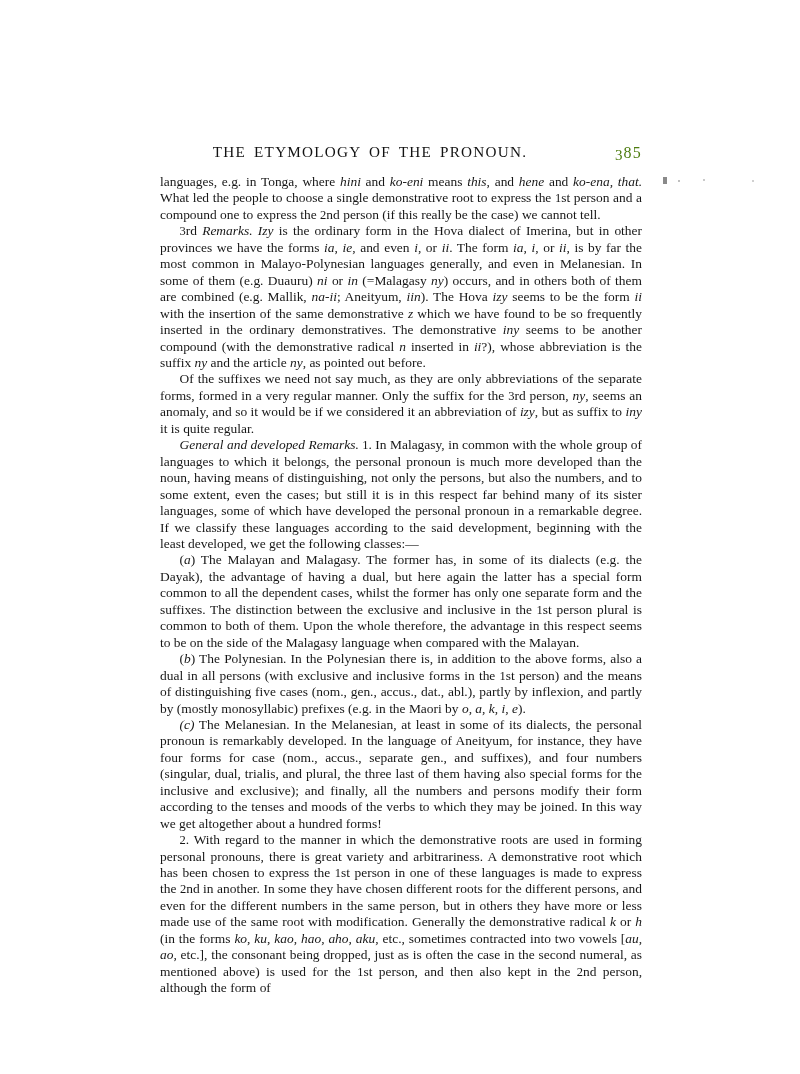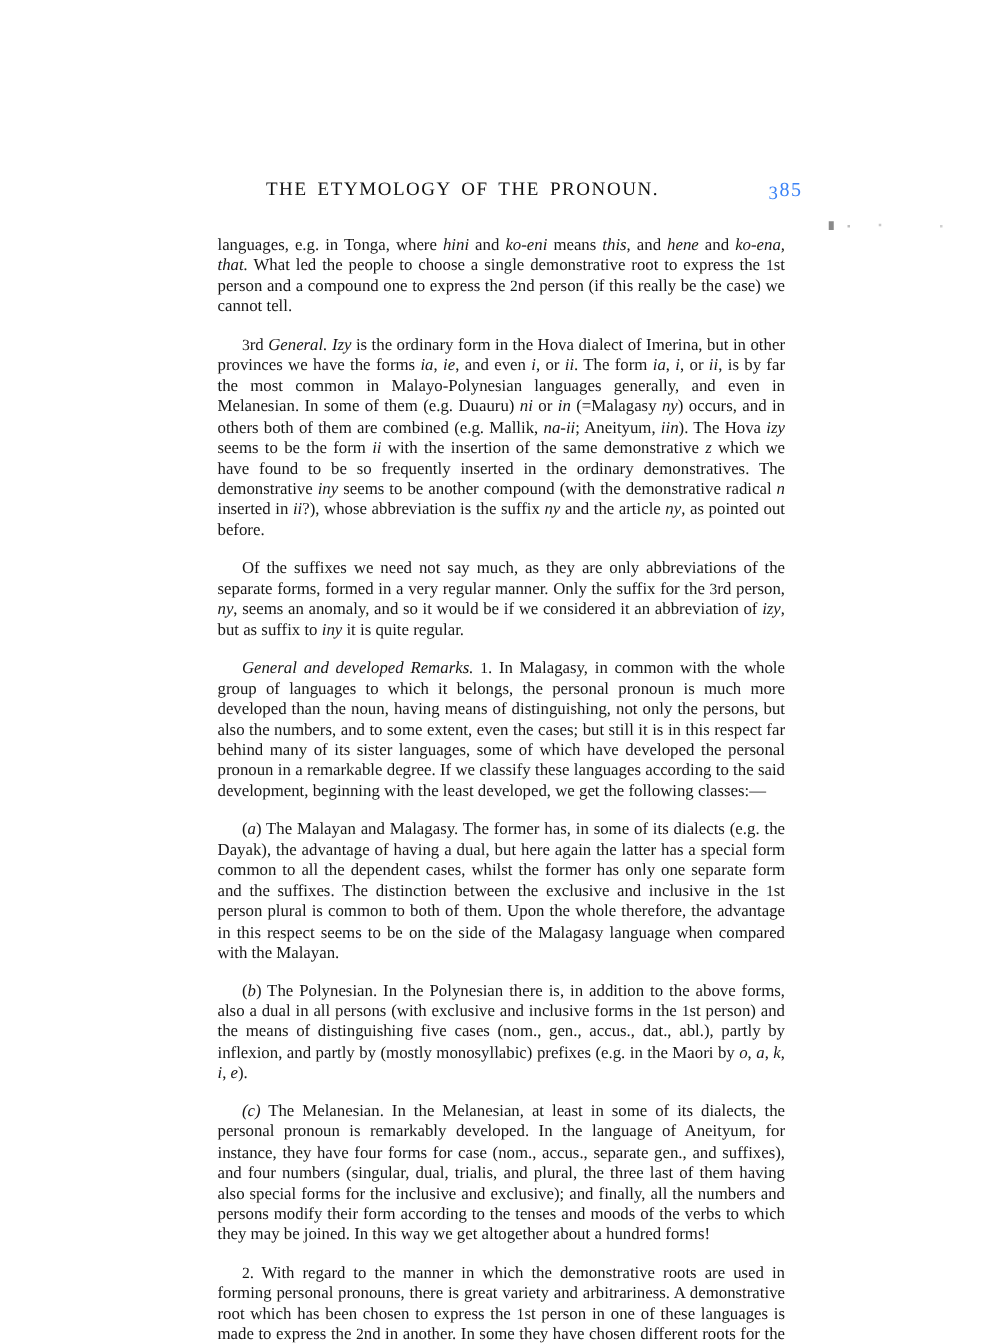--- a/index.html
+++ b/index.html
@@ -45,39 +45,39 @@
     word-spacing: 3px;
     white-space: nowrap;
     color: #121212;
   }
   .rh-folio {
     position: absolute;
     right: 0;
     top: 1px;
     font-size: 16px;
     letter-spacing: 1.2px;
-    color: #3b82f6;
+    color: #4d7c0f;
     text-align: right;
   }
   .rh-folio .lowered {
     position: relative;
     top: 2px;
     font-size: 15px;
   }
 
   
   .textblock {
     position: absolute;
     left: 160px;
     top: 174px;
     width: 482px;
   }
 
   p.para {
-    margin: 14px;
+    margin: 0;
     padding: 0;
     font-size: 13.45px;
     line-height: 16.45px;
     text-align: justify;
     text-justify: inter-word;
     color: #161616;
     hyphens: none;
     -webkit-hyphens: none;
   }
   p.para.indent {
@@ -116,21 +116,21 @@
   <div class="textblock">
 
     <p class="para noindent" id="p1">
       languages, e.g. in Tonga, where <i>hini</i> and <i>ko-eni</i> means <i>this</i>, and <i>hene</i> and
       <i>ko-ena, that.</i> What led the people to choose a single demonstrative root
       to express the <span class="osf">1</span>st person and a compound one to express the <span class="osf">2</span>nd person
       (if this really be the case) we cannot tell.
     </p>
 
     <p class="para indent" id="p2">
-      <span class="osf">3</span>rd <i>General.</i> <i>Izy</i> is the ordinary form in the Hova dialect of Imerina, but
+      <span class="osf">3</span>rd <i>Remarks.</i> <i>Izy</i> is the ordinary form in the Hova dialect of Imerina, but
       in other provinces we have the forms <i>ia</i>, <i>ie</i>, and even <i>i</i>, or <i>ii</i>. The form <i>ia</i>,
       <i>i</i>, or <i>ii</i>, is by far the most common in Malayo-Polynesian languages generally,
       and even in Melanesian. In some of them (e.g. Duauru) <i>ni</i> or <i>in</i> (=Malagasy
       <i>ny</i>) occurs, and in others both of them are combined (e.g. Mallik, <i>na-ii</i>;
       Aneityum, <i>iin</i>). The Hova <i>izy</i> seems to be the form <i>ii</i> with the insertion of
       the same demonstrative <i>z</i> which we have found to be so frequently inserted
       in the ordinary demonstratives. The demonstrative <i>iny</i> seems to be another
       compound (with the demonstrative radical <i>n</i> inserted in <i>ii</i>?), whose abbreviation
       is the suffix <i>ny</i> and the article <i>ny</i>, as pointed out before.
     </p>

